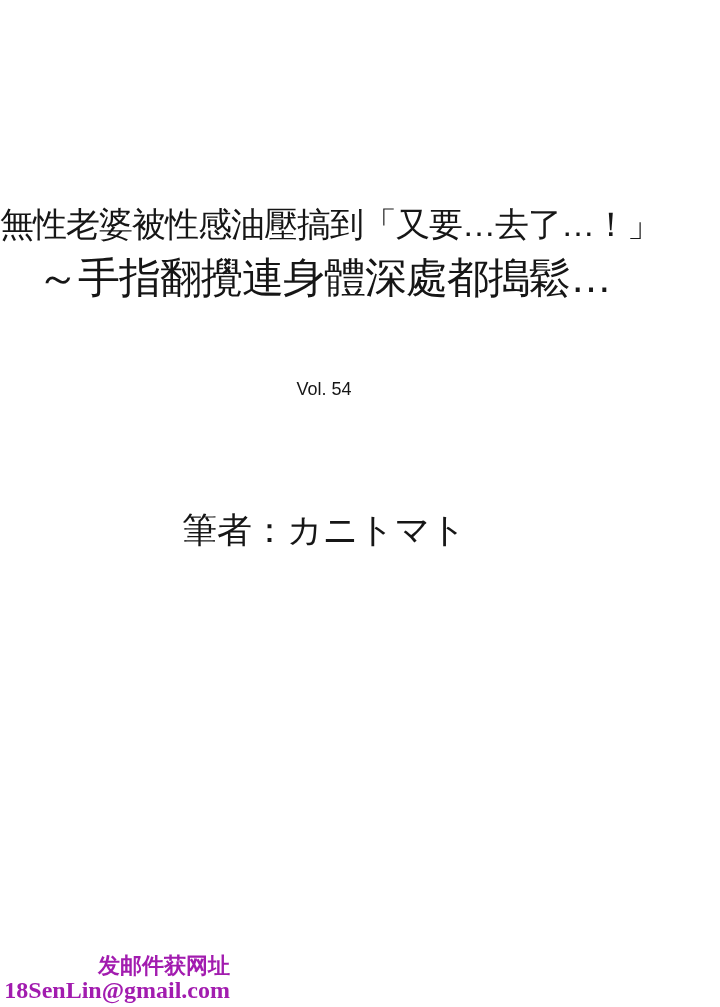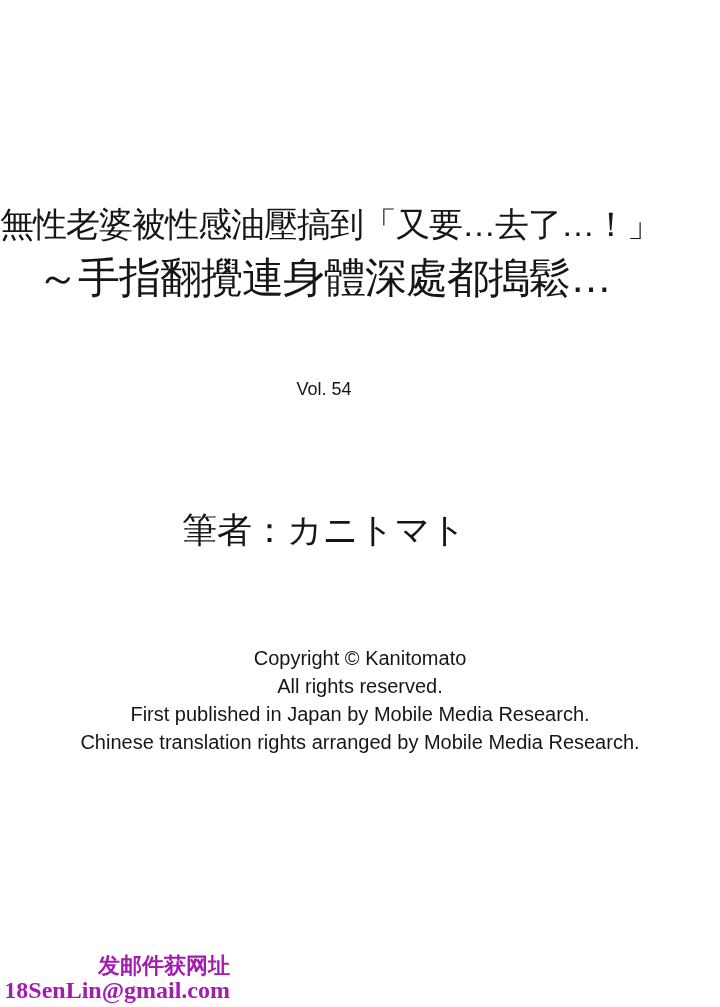--- a/index.html
+++ b/index.html
@@ -87,25 +87,19 @@
 <div class="page">
 
   <div class="abs-center title-line1">無性老婆被性感油壓搞到「又要…去了…！」</div>
 
   <div class="abs-center title-line2">～手指翻攪連身體深處都搗鬆…</div>
 
   <div class="abs-center volume">Vol. 54</div>
 
   <div class="abs-center author">筆者：カニトマト</div>
 
-  <div class="copyright">
-    <div>Copyright © Kanitomato</div>
-    <div>All rights reserved.</div>
-    <div>First published in Japan by Mobile Media Research.</div>
-    <div>Chinese translation rights arranged by Mobile Media Research.</div>
-  </div>
 
   <div class="watermark" style="color: #a21caf;">
     <div class="watermark-caption">发邮件获网址</div>
     <div class="watermark-email">18SenLin@gmail.com</div>
   </div>
 
 </div>
 
 </body></html>

